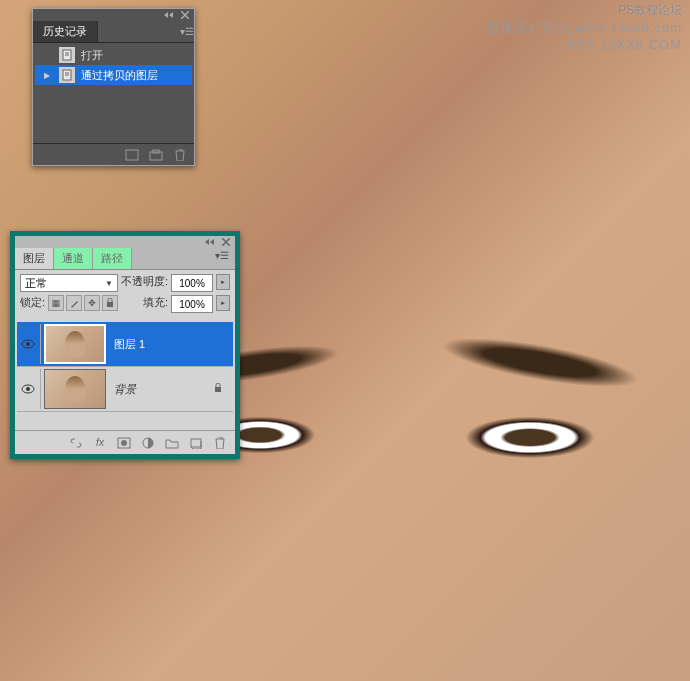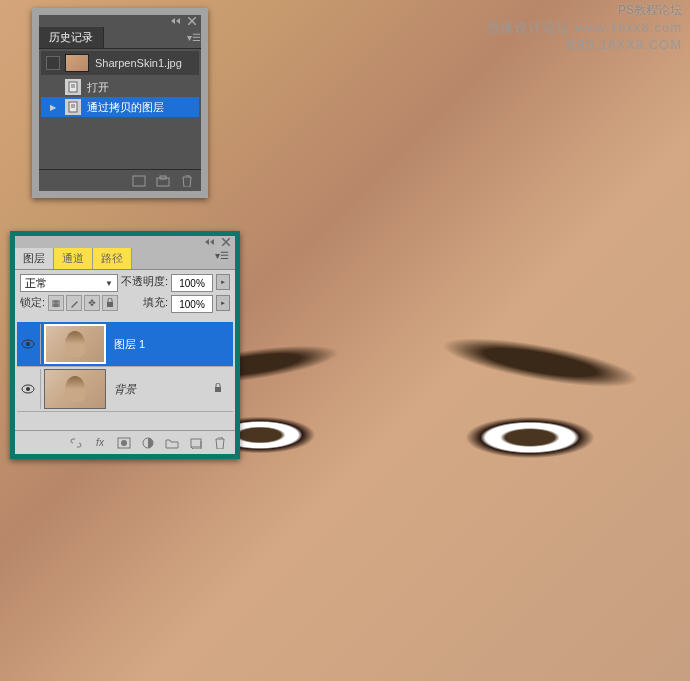--- a/index.html
+++ b/index.html
@@ -3,21 +3,21 @@
   <meta charset="utf-8">
   <style>
     * { margin: 0; padding: 0; box-sizing: border-box; font-family: "Microsoft YaHei", Arial, sans-serif; }
     body { width: 690px; height: 681px; position: relative; overflow: hidden; background: linear-gradient(135deg, #d4a57a 0%, #c89b6e 20%, #b8876a 40%, #d4a884 60%, #c7a081 100%); }
     
     .watermark-group { position: absolute; top: 2px; right: 8px; text-align: right; }
     .watermark-top { font-size: 12px; color: #888; text-shadow: 0 0 2px rgba(255,255,255,0.3); }
     .watermark-bottom { font-size: 13px; color: #999; letter-spacing: 1px; }
     
     
-    .history-panel { position: absolute; top: 8px; left: 32px; width: 176px; background: #535353; border: 7px solid #a3a3a3; box-shadow: 0 2px 6px rgba(0,0,0,0.5); }
+    .history-panel { position: absolute; top: 8px; left: 32px; width: 163px; background: #535353; border: 1px solid #a3a3a3; box-shadow: 0 2px 6px rgba(0,0,0,0.5); }
     .panel-topbar { height: 12px; background: #535353; display: flex; justify-content: flex-end; align-items: center; padding-right: 3px; gap: 4px; }
     .topbar-icon { width: 12px; height: 8px; display: flex; align-items: center; justify-content: center; }
     .panel-tabs { display: flex; background: #535353; border-bottom: 1px solid #2a2a2a; }
     .panel-tab { padding: 3px 10px; font-size: 11px; color: #eee; background: #3a3a3a; border-right: 1px solid #2a2a2a; }
     .panel-tab-icon { width: 14px; background: #535353; display: flex; align-items: center; justify-content: center; color: #aaa; font-size: 10px; }
     .panel-body { background: #535353; min-height: 100px; padding: 2px; }
     
     .history-header { display: flex; align-items: center; padding: 3px 5px; background: #404040; margin-bottom: 2px; }
     .history-checkbox { width: 14px; height: 14px; border: 1px solid #666; background: #3a3a3a; margin-right: 5px; }
     .history-thumb { width: 24px; height: 18px; background: linear-gradient(135deg, #d4a57a, #b8876a); border: 1px solid #222; margin-right: 6px; }
@@ -32,21 +32,21 @@
     .history-marker-arrow { font-size: 8px; color: #ccc; }
     
     .panel-footer { height: 22px; background: #535353; border-top: 1px solid #2a2a2a; display: flex; justify-content: flex-end; align-items: center; padding-right: 6px; gap: 8px; }
     .footer-icon { width: 16px; height: 14px; display: flex; align-items: center; justify-content: center; color: #999; }
     
     
     .layers-panel { position: absolute; top: 231px; left: 10px; width: 230px; background: #d4d4d4; border: 5px solid #0f766e; box-shadow: 0 2px 6px rgba(0,0,0,0.5); }
     .layers-tabs { display: flex; background: #b8b8b8; border-bottom: 1px solid #888; }
     .layers-tab { padding: 3px 8px; font-size: 11px; color: #333; border-right: 1px solid #999; }
     .layers-tab.active { background: #d4d4d4; }
-    .layers-tab.inactive { background: #fde047; color: #666; }
+    .layers-tab.inactive { background: #86efac; color: #666; }
     .layers-tab-menu { margin-left: auto; padding: 2px 6px; color: #555; font-size: 10px; }
     
     .layers-controls { background: #d4d4d4; padding: 4px 5px; }
     .control-row { display: flex; align-items: flex-start; margin-bottom: 3px; gap: 3px; }
     .blend-mode { flex: 1; height: 18px; background: #fff; border: 1px solid #888; font-size: 11px; padding: 0 4px; display: flex; align-items: center; justify-content: space-between; }
     .blend-arrow { font-size: 8px; color: #444; }
     .control-label { font-size: 11px; color: #333; }
     .opacity-input { width: 42px; height: 18px; background: #fff; border: 1px solid #888; font-size: 10px; text-align: center; display: flex; align-items: center; justify-content: center; }
     .slider-btn { width: 14px; height: 16px; background: #c0c0c0; border: 1px solid #888; display: flex; align-items: center; justify-content: center; font-size: 7px; color: #444; }
     .lock-icons { display: flex; gap: 2px; }
@@ -101,25 +101,20 @@
       <svg width="8" height="8">
           <path d="M0,0 L8,8 M8,0 L0,8" stroke="#aaa" stroke-width="1.5"></path>
         </svg>
     </div>
   </div>
   <div class="panel-tabs">
     <div class="panel-tab">历史记录</div>
     <div class="panel-tab-icon" style="margin-left:auto">▾☰</div>
   </div>
   <div class="panel-body">
-    <div class="history-header">
-      <div class="history-checkbox"></div>
-      <div class="history-thumb"></div>
-      <div class="history-filename">SharpenSkin1.jpg</div>
-    </div>
     <div class="history-item">
       <div class="history-item-marker"></div>
       <div class="history-item-icon">
         <svg width="12" height="12">
             <rect x="2" y="1" width="8" height="10" fill="#e8e8e8" stroke="#666"></rect>
             <line x1="4" y1="4" x2="8" y2="4" stroke="#666"></line>
             <line x1="4" y1="6" x2="8" y2="6" stroke="#666"></line>
           </svg>
       </div>
       <div class="history-item-label">打开</div>

